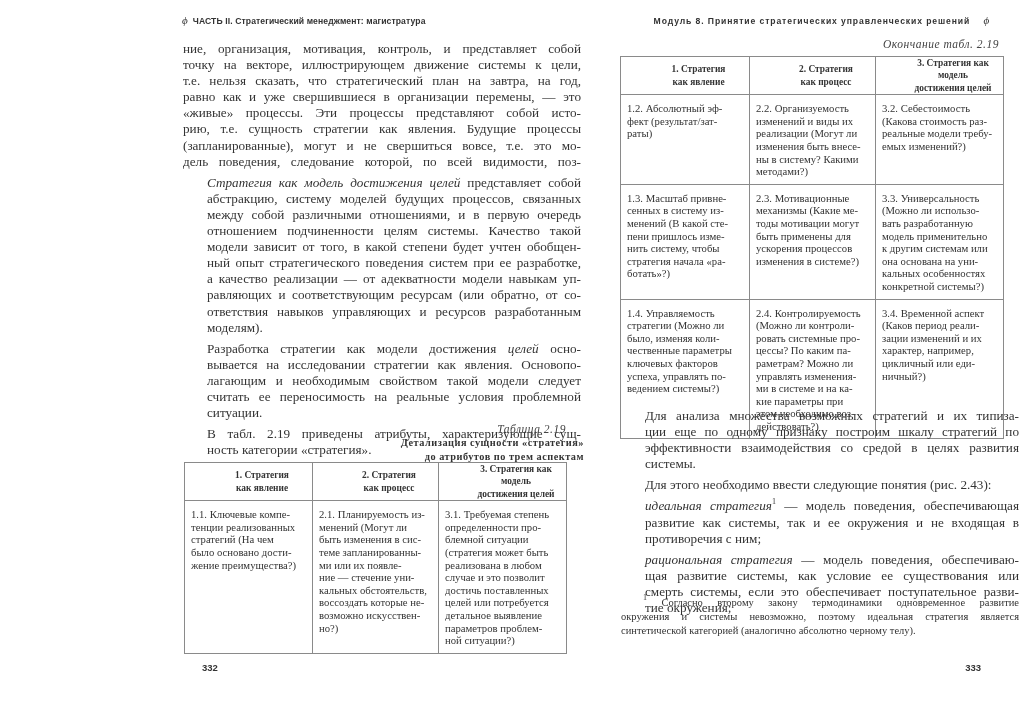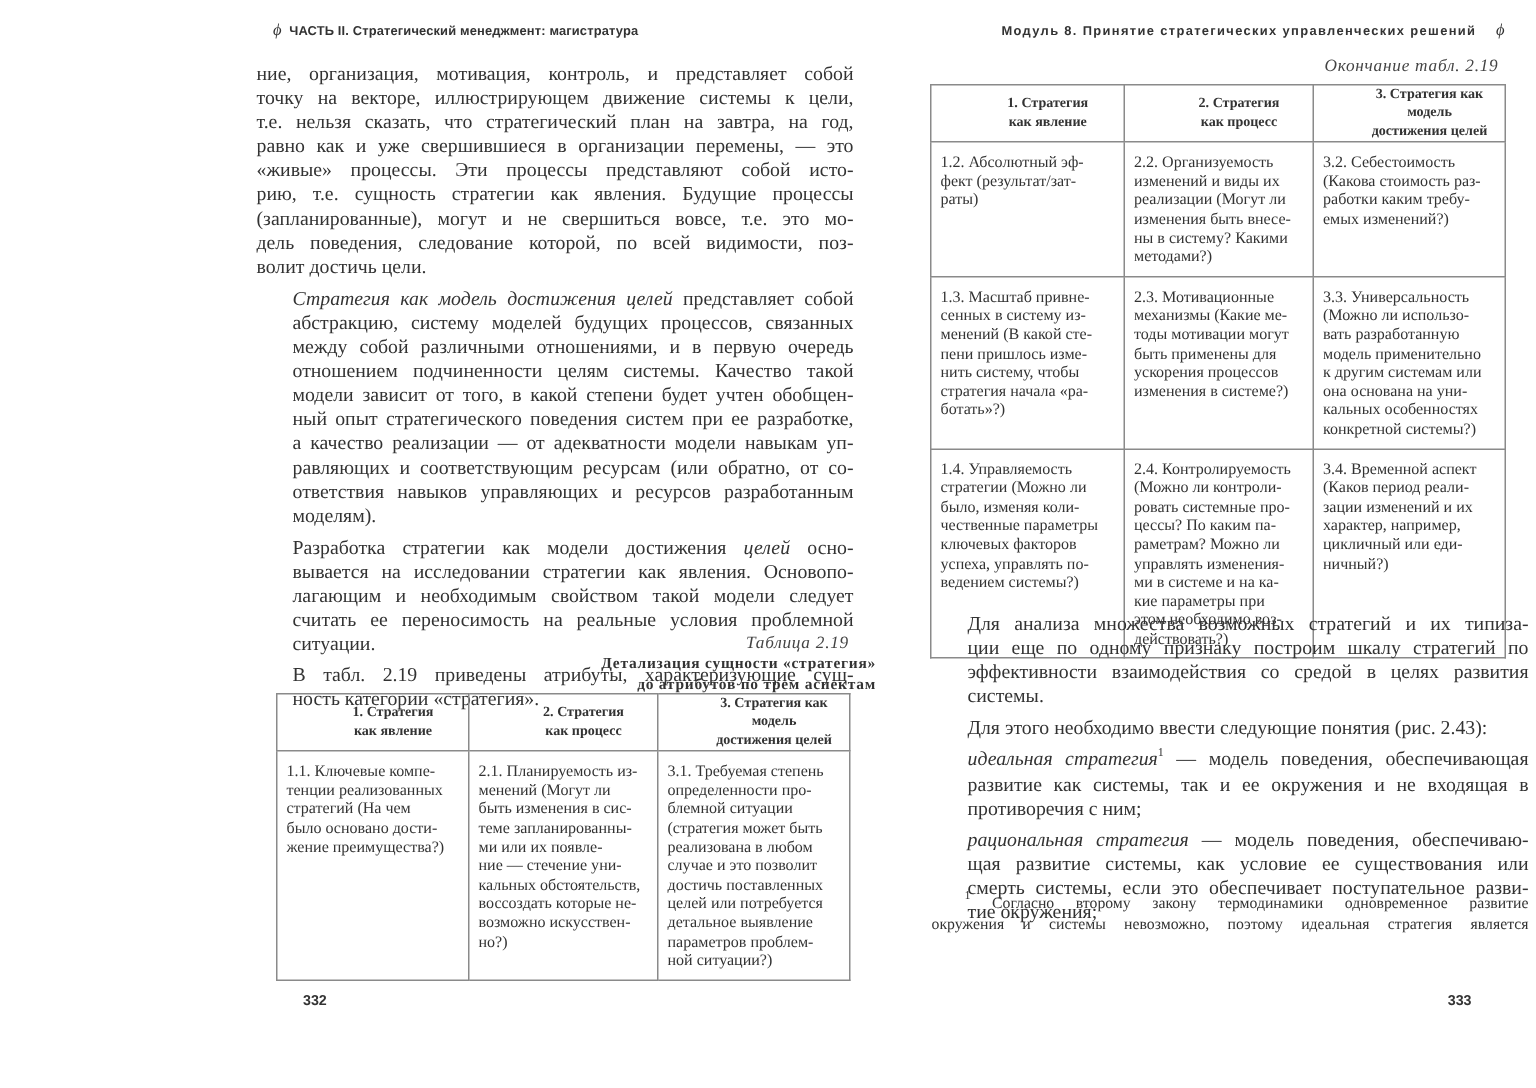--- a/index.html
+++ b/index.html
@@ -5,25 +5,25 @@
   html, body { margin: 0; padding: 0; background: #ffffff; }
   body { width: 1024px; height: 725px; position: relative; overflow: hidden;
          font-family: "Liberation Serif", "DejaVu Serif", serif; color: #2a2a2a; }
   .page { position: absolute; top: 0; height: 594px; }
   .page-left { left: 170px; width: 420px; }
   .page-right { left: 605px; width: 414px; }
 
   .running-head { position: absolute; top: 14px; font-family: "Liberation Sans", "DejaVu Sans", sans-serif;
                   font-size: 8.6px; font-weight: bold; color: #333; white-space: nowrap; letter-spacing: 0.1px; }
   .page-left .running-head { left: 12px; }
-  .page-right .running-head { right: 15px; letter-spacing: 0.9px; padding-left: 20px; }
+  .page-right .running-head { right: 29px; letter-spacing: 0.9px; padding-left: 20px; }
   .ornament { font-style: italic; font-weight: normal; font-family: "Liberation Serif", serif; font-size: 11px; }
 
   .body-text { position: absolute; font-size: 13.2px; line-height: 16.1px; color: #333; }
-  .page-left .body-text { left: 1px; width: 398px; }
+  .page-left .body-text { left: 13px; width: 398px; }
   .page-right .body-text { left: 16px; width: 398px; }
   .para { margin: 0; text-align: justify; text-align-last: auto; }
   .para.indent { text-indent: 24px; }
   .para + .para { margin-top: 5px; }
   .line { display: block; text-align: justify; text-align-last: justify; }
   .line.last { text-align-last: left; }
   .it { font-style: italic; }
 
   .table-caption-label { position: absolute; font-style: italic; font-size: 11.5px; color: #444; letter-spacing: 0.5px; }
   .table-title { position: absolute; font-weight: bold; font-size: 10.3px; text-align: right; line-height: 13.5px; color: #333; letter-spacing: 0.5px; }
@@ -54,21 +54,20 @@
   <div class="body-text" style="top:41px;">
     <p class="para" id="lp0">
         <span class="line"><span>ние, организация, мотивация, контроль, и представляет собой</span></span>
         <span class="line"><span>точку на векторе, иллюстрирующем движение системы к цели,</span></span>
         <span class="line"><span>т.е. нельзя сказать, что стратегический план на завтра, на год,</span></span>
         <span class="line"><span>равно как и уже свершившиеся в организации перемены, — это</span></span>
         <span class="line"><span>«живые» процессы. Эти процессы представляют собой исто-</span></span>
         <span class="line"><span>рию, т.е. сущность стратегии как явления. Будущие процессы</span></span>
         <span class="line"><span>(запланированные), могут и не свершиться вовсе, т.е. это мо-</span></span>
         <span class="line"><span>дель поведения, следование которой, по всей видимости, поз-</span></span>
-        <span class="line last"><span>волит достичь цели.</span></span>
       </p>
     <p class="para indent" id="lp1">
         <span class="line"><span class="it">Стратегия как модель достижения целей</span><span> представляет собой</span></span>
         <span class="line"><span>абстракцию, систему моделей будущих процессов, связанных</span></span>
         <span class="line"><span>между собой различными отношениями, и в первую очередь</span></span>
         <span class="line"><span>отношением подчиненности целям системы. Качество такой</span></span>
         <span class="line"><span>модели зависит от того, в какой степени будет учтен обобщен-</span></span>
         <span class="line"><span>ный опыт стратегического поведения систем при ее разработке,</span></span>
         <span class="line"><span>а качество реализации — от адекватности модели навыкам уп-</span></span>
         <span class="line"><span>равляющих и соответствующим ресурсам (или обратно, от со-</span></span>
@@ -209,21 +208,21 @@
               <span>реализации (Могут ли</span>
               <span>изменения быть внесе-</span>
               <span>ны в систему? Какими</span>
               <span>методами?)</span>
             </div>
           </td>
           <td>
             <div class="cell">
               <span>3.2. Себестоимость</span>
               <span>(Какова стоимость раз-</span>
-              <span>работки каким требу-</span>
+              <span>реальные модели требу-</span>
               <span>емых изменений?)</span>
             </div>
           </td>
         </tr>
         <tr>
           <td>
             <div class="cell">
               <span>1.3. Масштаб привне-</span>
               <span>сенных в систему из-</span>
               <span>менений (В какой сте-</span>
@@ -315,20 +314,21 @@
         <span class="line"><span class="it">рациональная стратегия</span><span> — модель поведения, обеспечиваю-</span></span>
         <span class="line"><span>щая развитие системы, как условие ее существования или</span></span>
         <span class="line"><span>смерть системы, если это обеспечивает поступательное разви-</span></span>
         <span class="line last"><span>тие окружения;</span></span>
       </p>
   </div>
 
   <div class="footnote" style="top:596px; left:16px; width:398px;" id="footnote">
       <span class="line" style="padding-left: 22px;"><sup class="fn">1</sup> <span>Согласно второму закону термодинамики одновременное развитие</span></span>
       <span class="line"><span>окружения и системы невозможно, поэтому идеальная стратегия является</span></span>
+      <span class="line last"><span>синтетической категорией (аналогично абсолютно черному телу).</span></span>
     </div>
 
   <div class="page-number" style="right:38px;">333</div>
 </div>
 
 <style>
   
   #lp2 .line:first-child { text-align-last: justify; font-family: Liberation Serif, serif; }
 </style>
 

